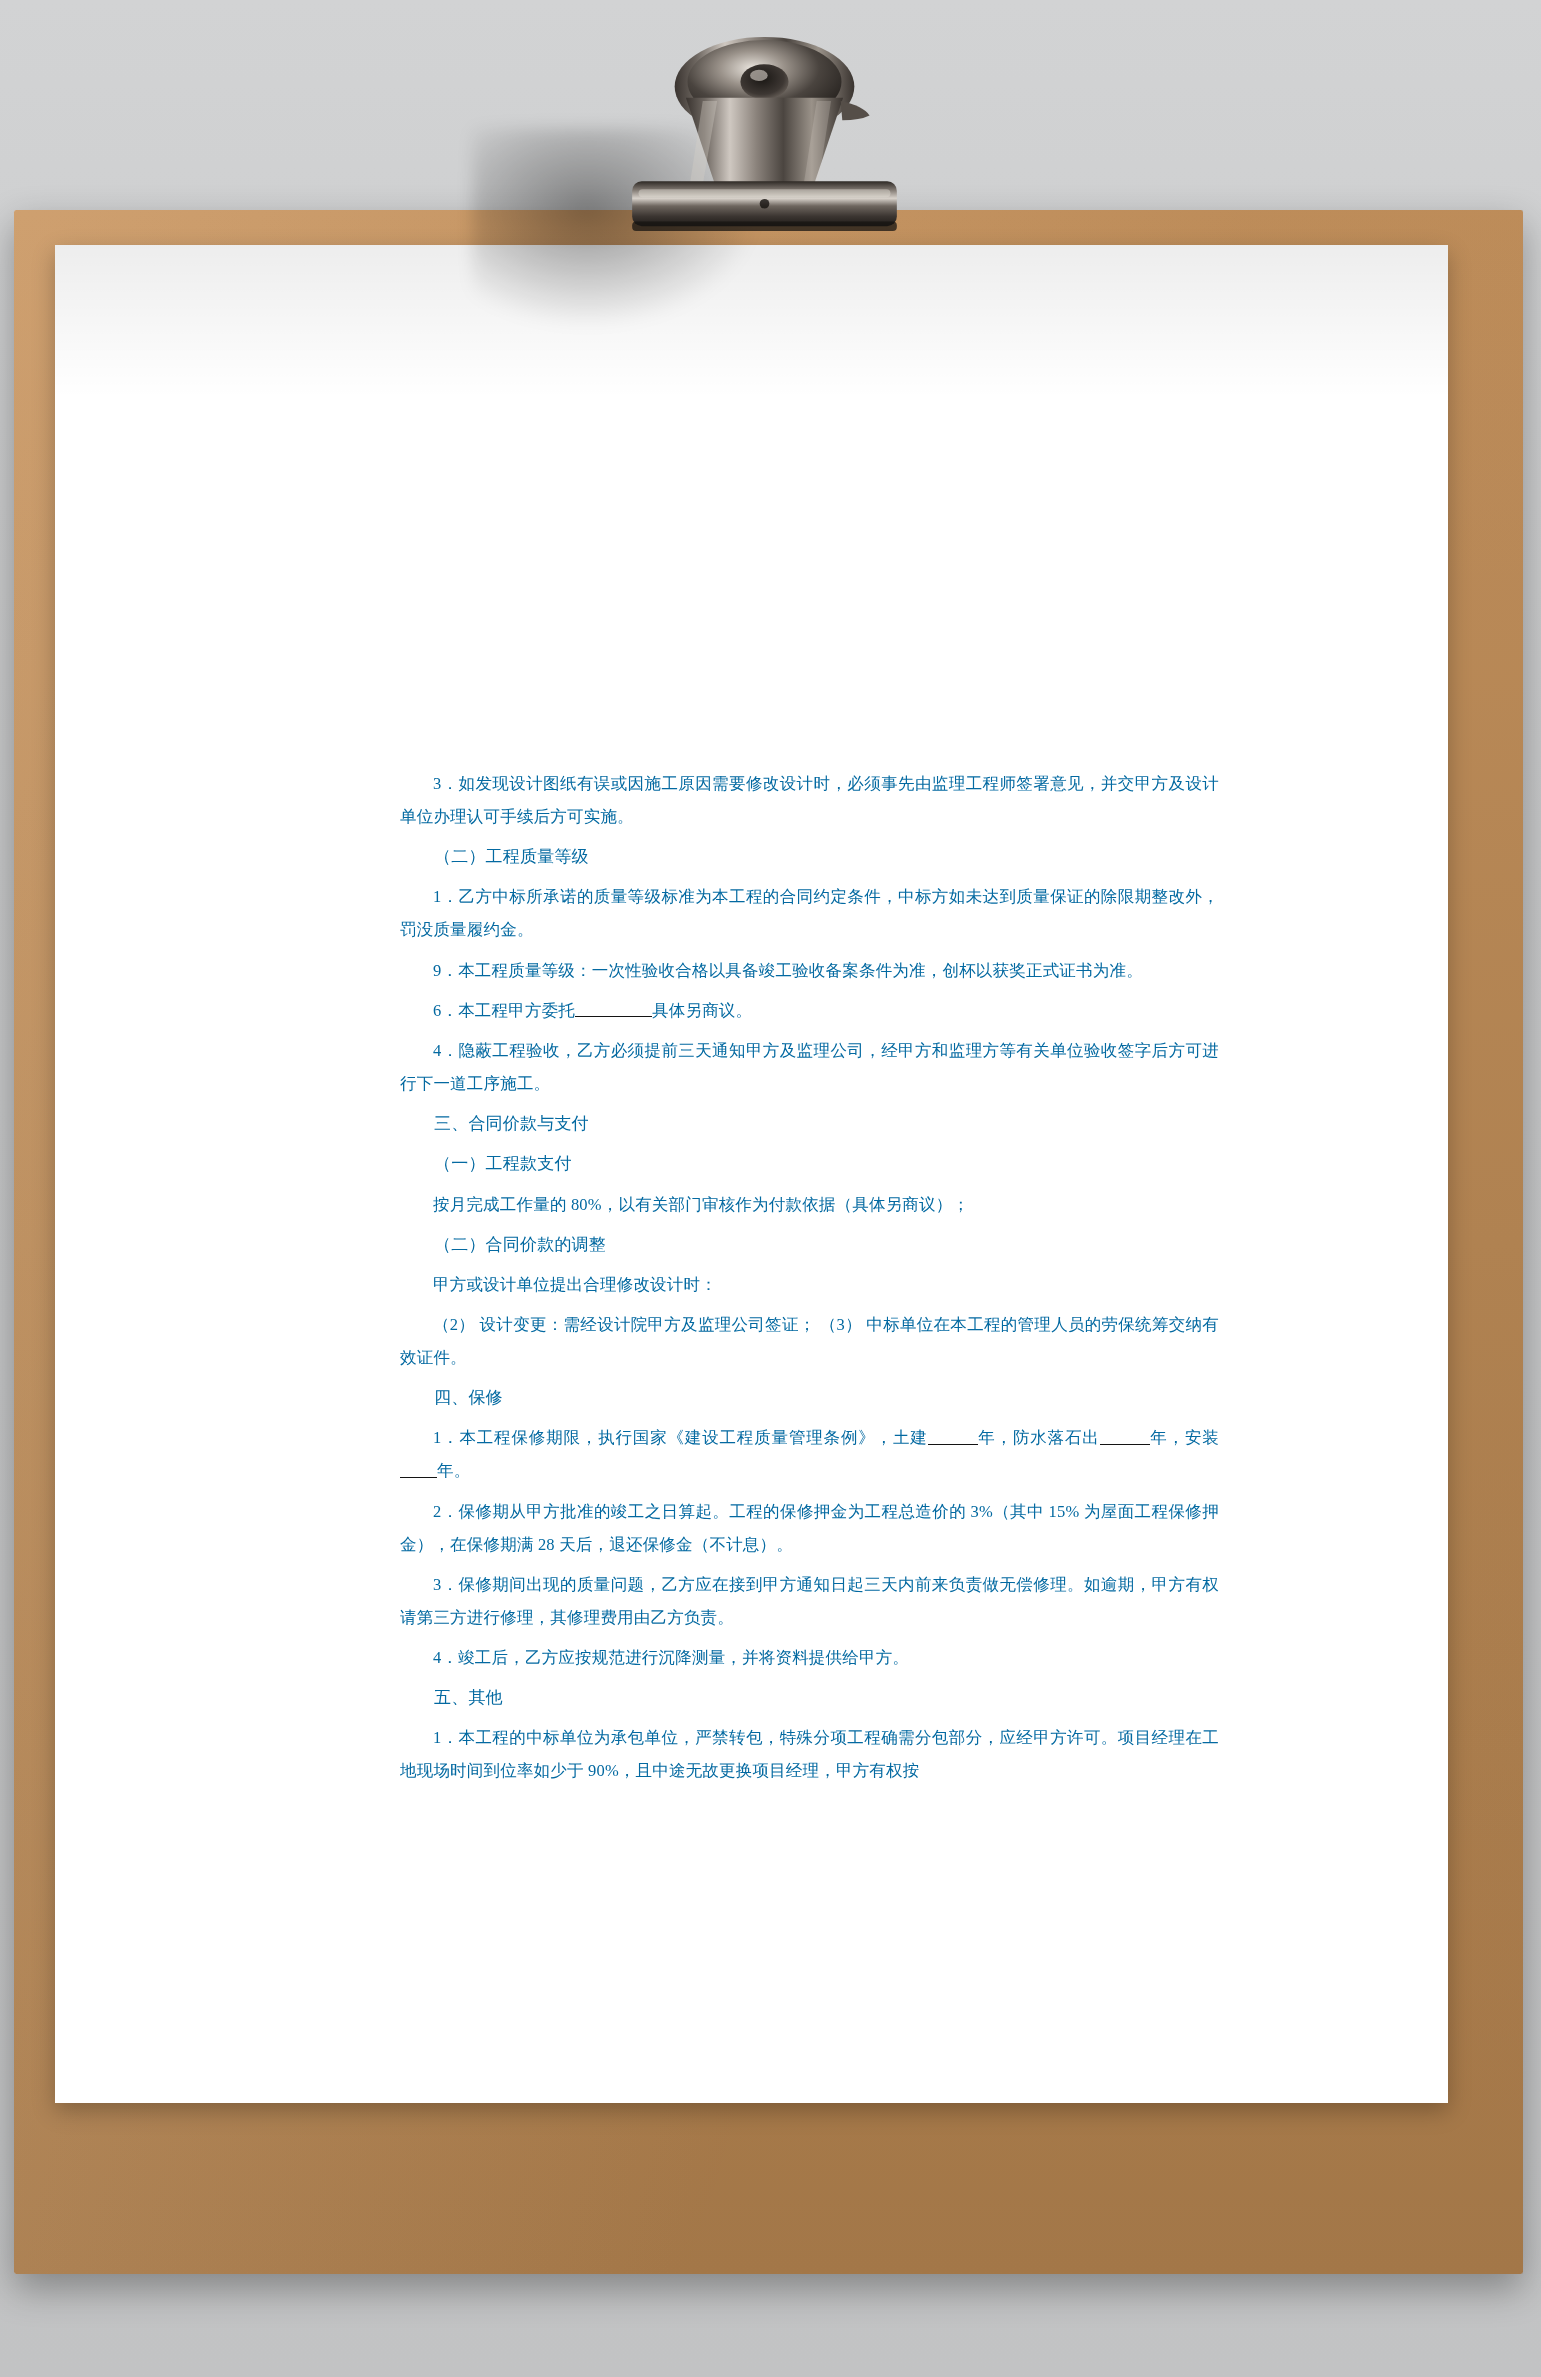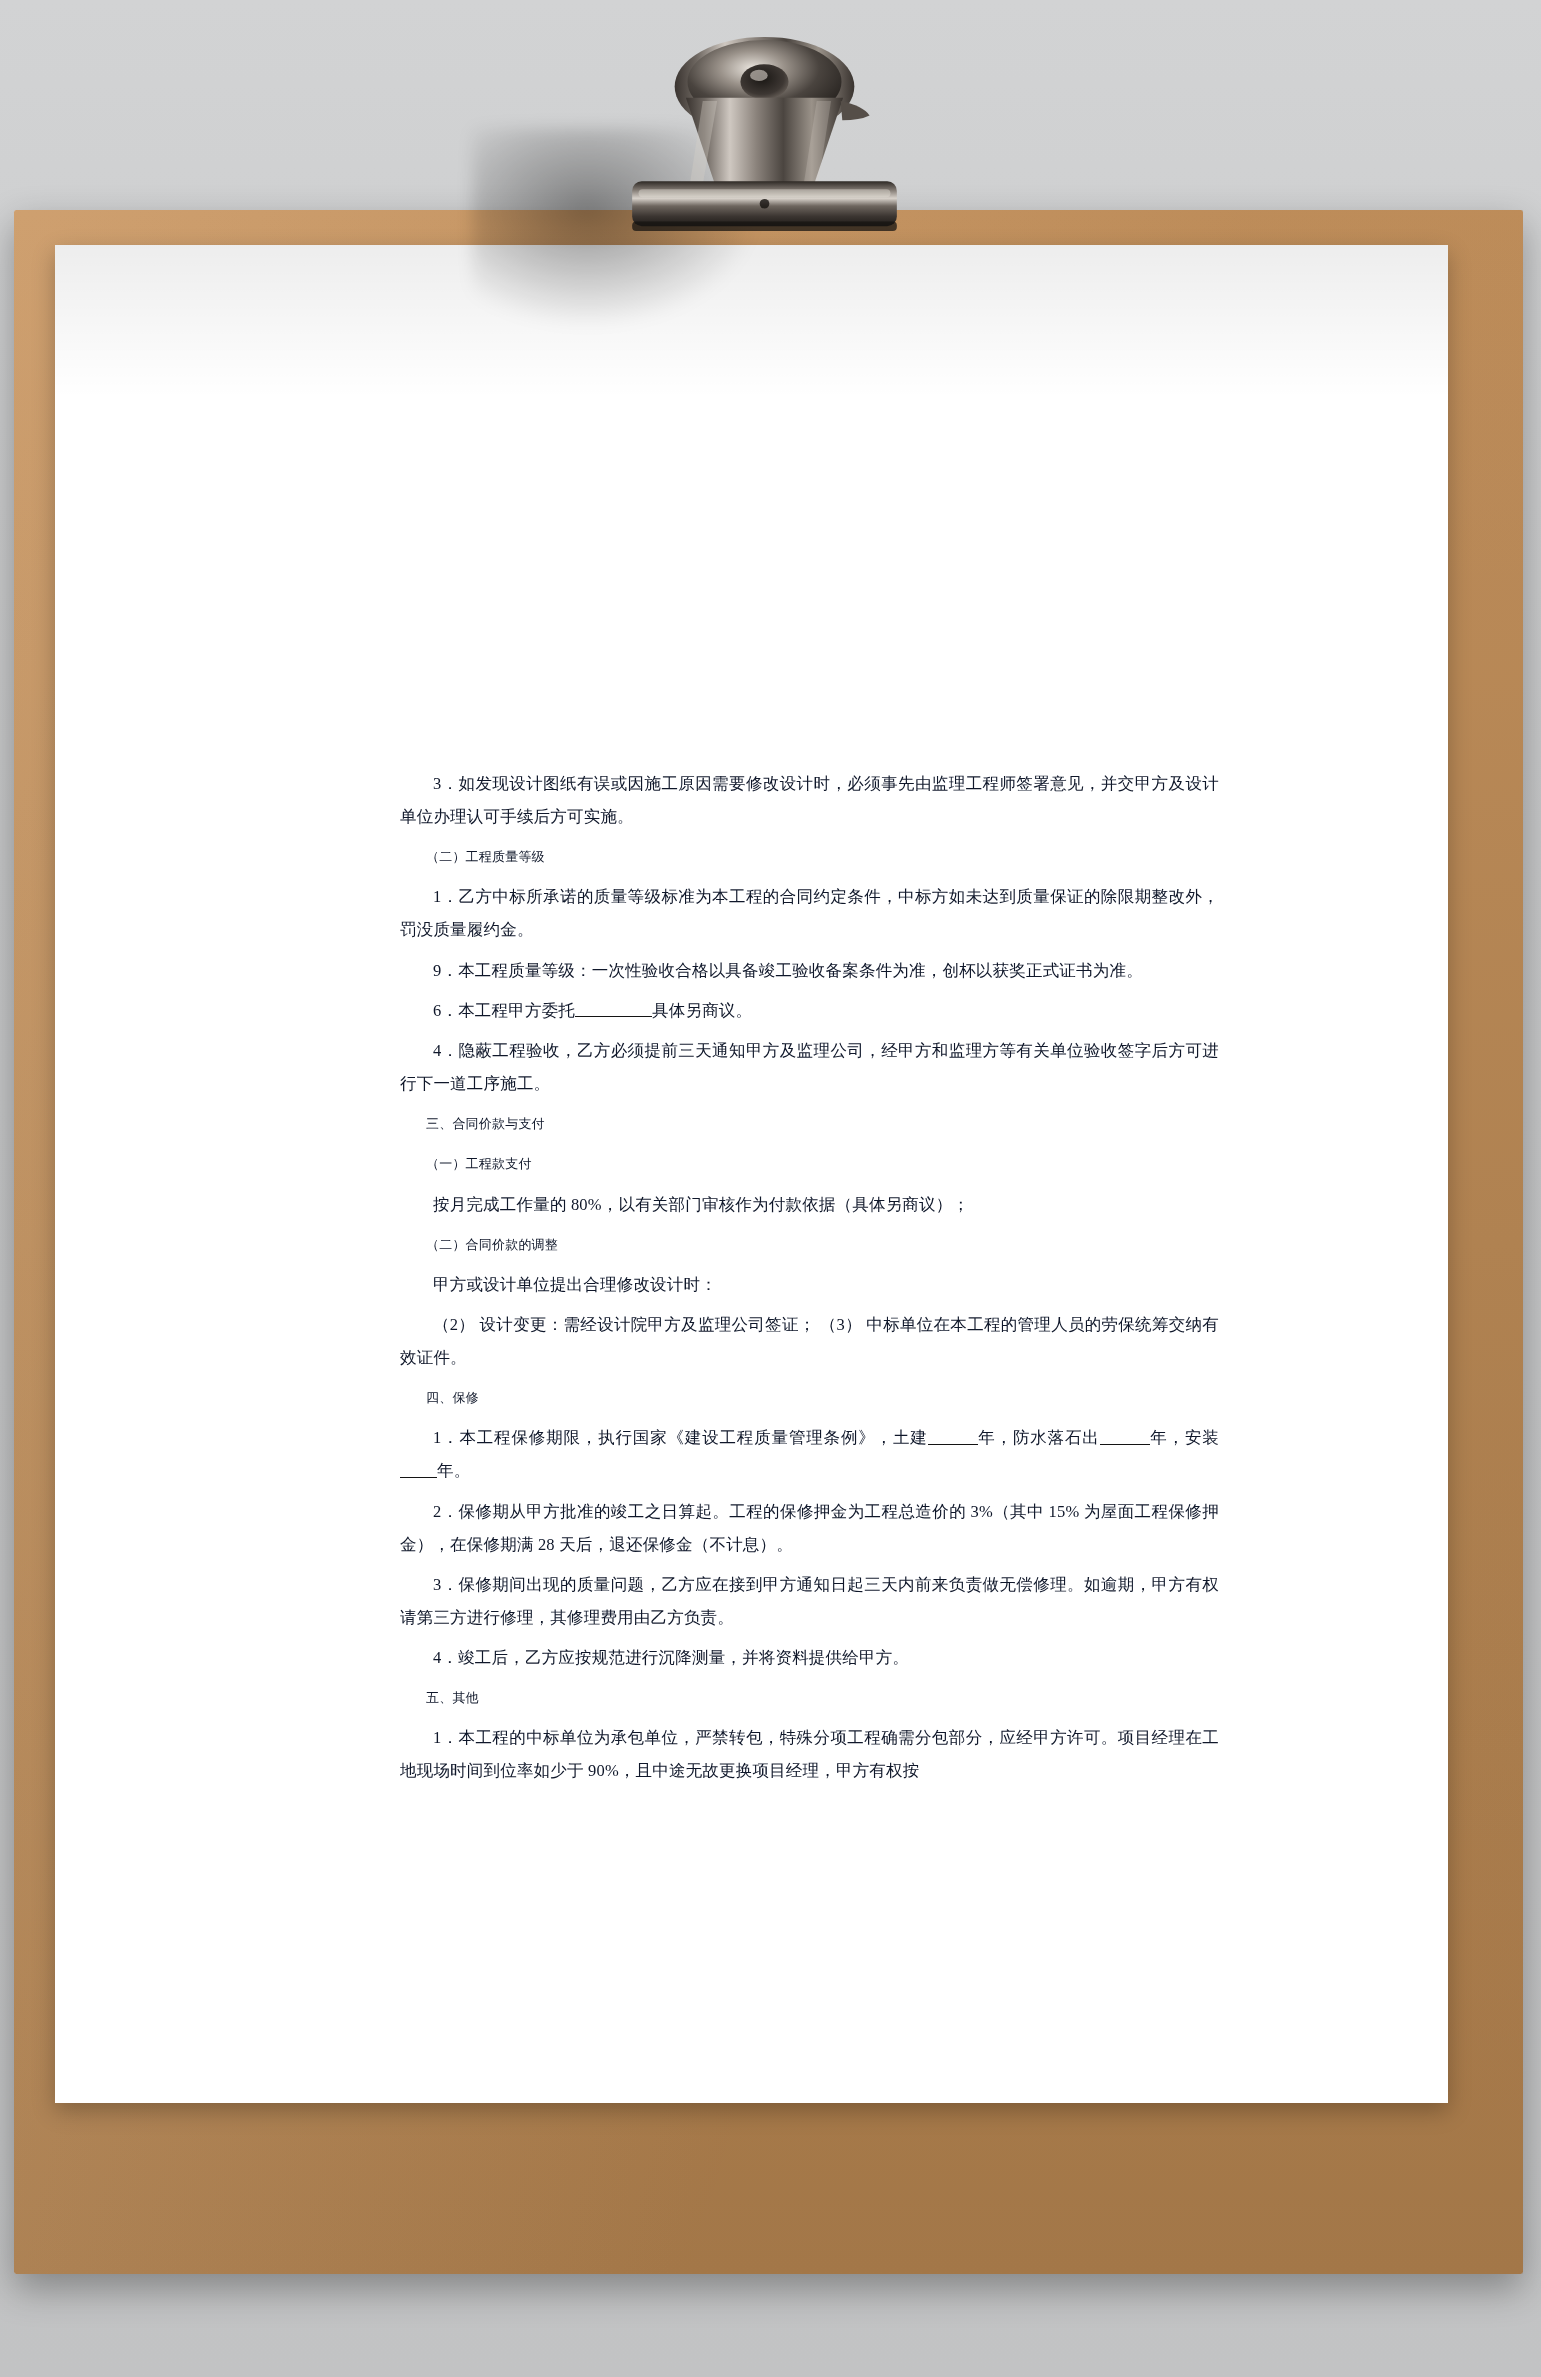--- a/index.html
+++ b/index.html
@@ -79,31 +79,31 @@
     filter: blur(7.2px);
     pointer-events: none;
   }
 
   
   .doc {
     position: absolute;
     left: 345px;
     top: 522px;
     width: 819px;
-    color: #0f172a;
+    color: #0369a1;
     font-size: 16.5px;
     line-height: 33px;
     letter-spacing: 0.2px;
   }
   .doc p {
     margin: 0 0 7.2px 0;
     text-align: justify;
   }
   .ind1 { text-indent: 2em; }
-  .ind-head { text-indent: 2em; font-size: 13px; }
+  .ind-head { text-indent: 2em; font-size: 17px; }
   .blank {
     display: inline-block;
     min-width: 50px;
     border-bottom: 0.8px solid #141414;
     vertical-align: -1.6px;
   }
   .blank-sm {
     display: inline-block;
     min-width: 37px;
     border-bottom: 0.8px solid #141414;

